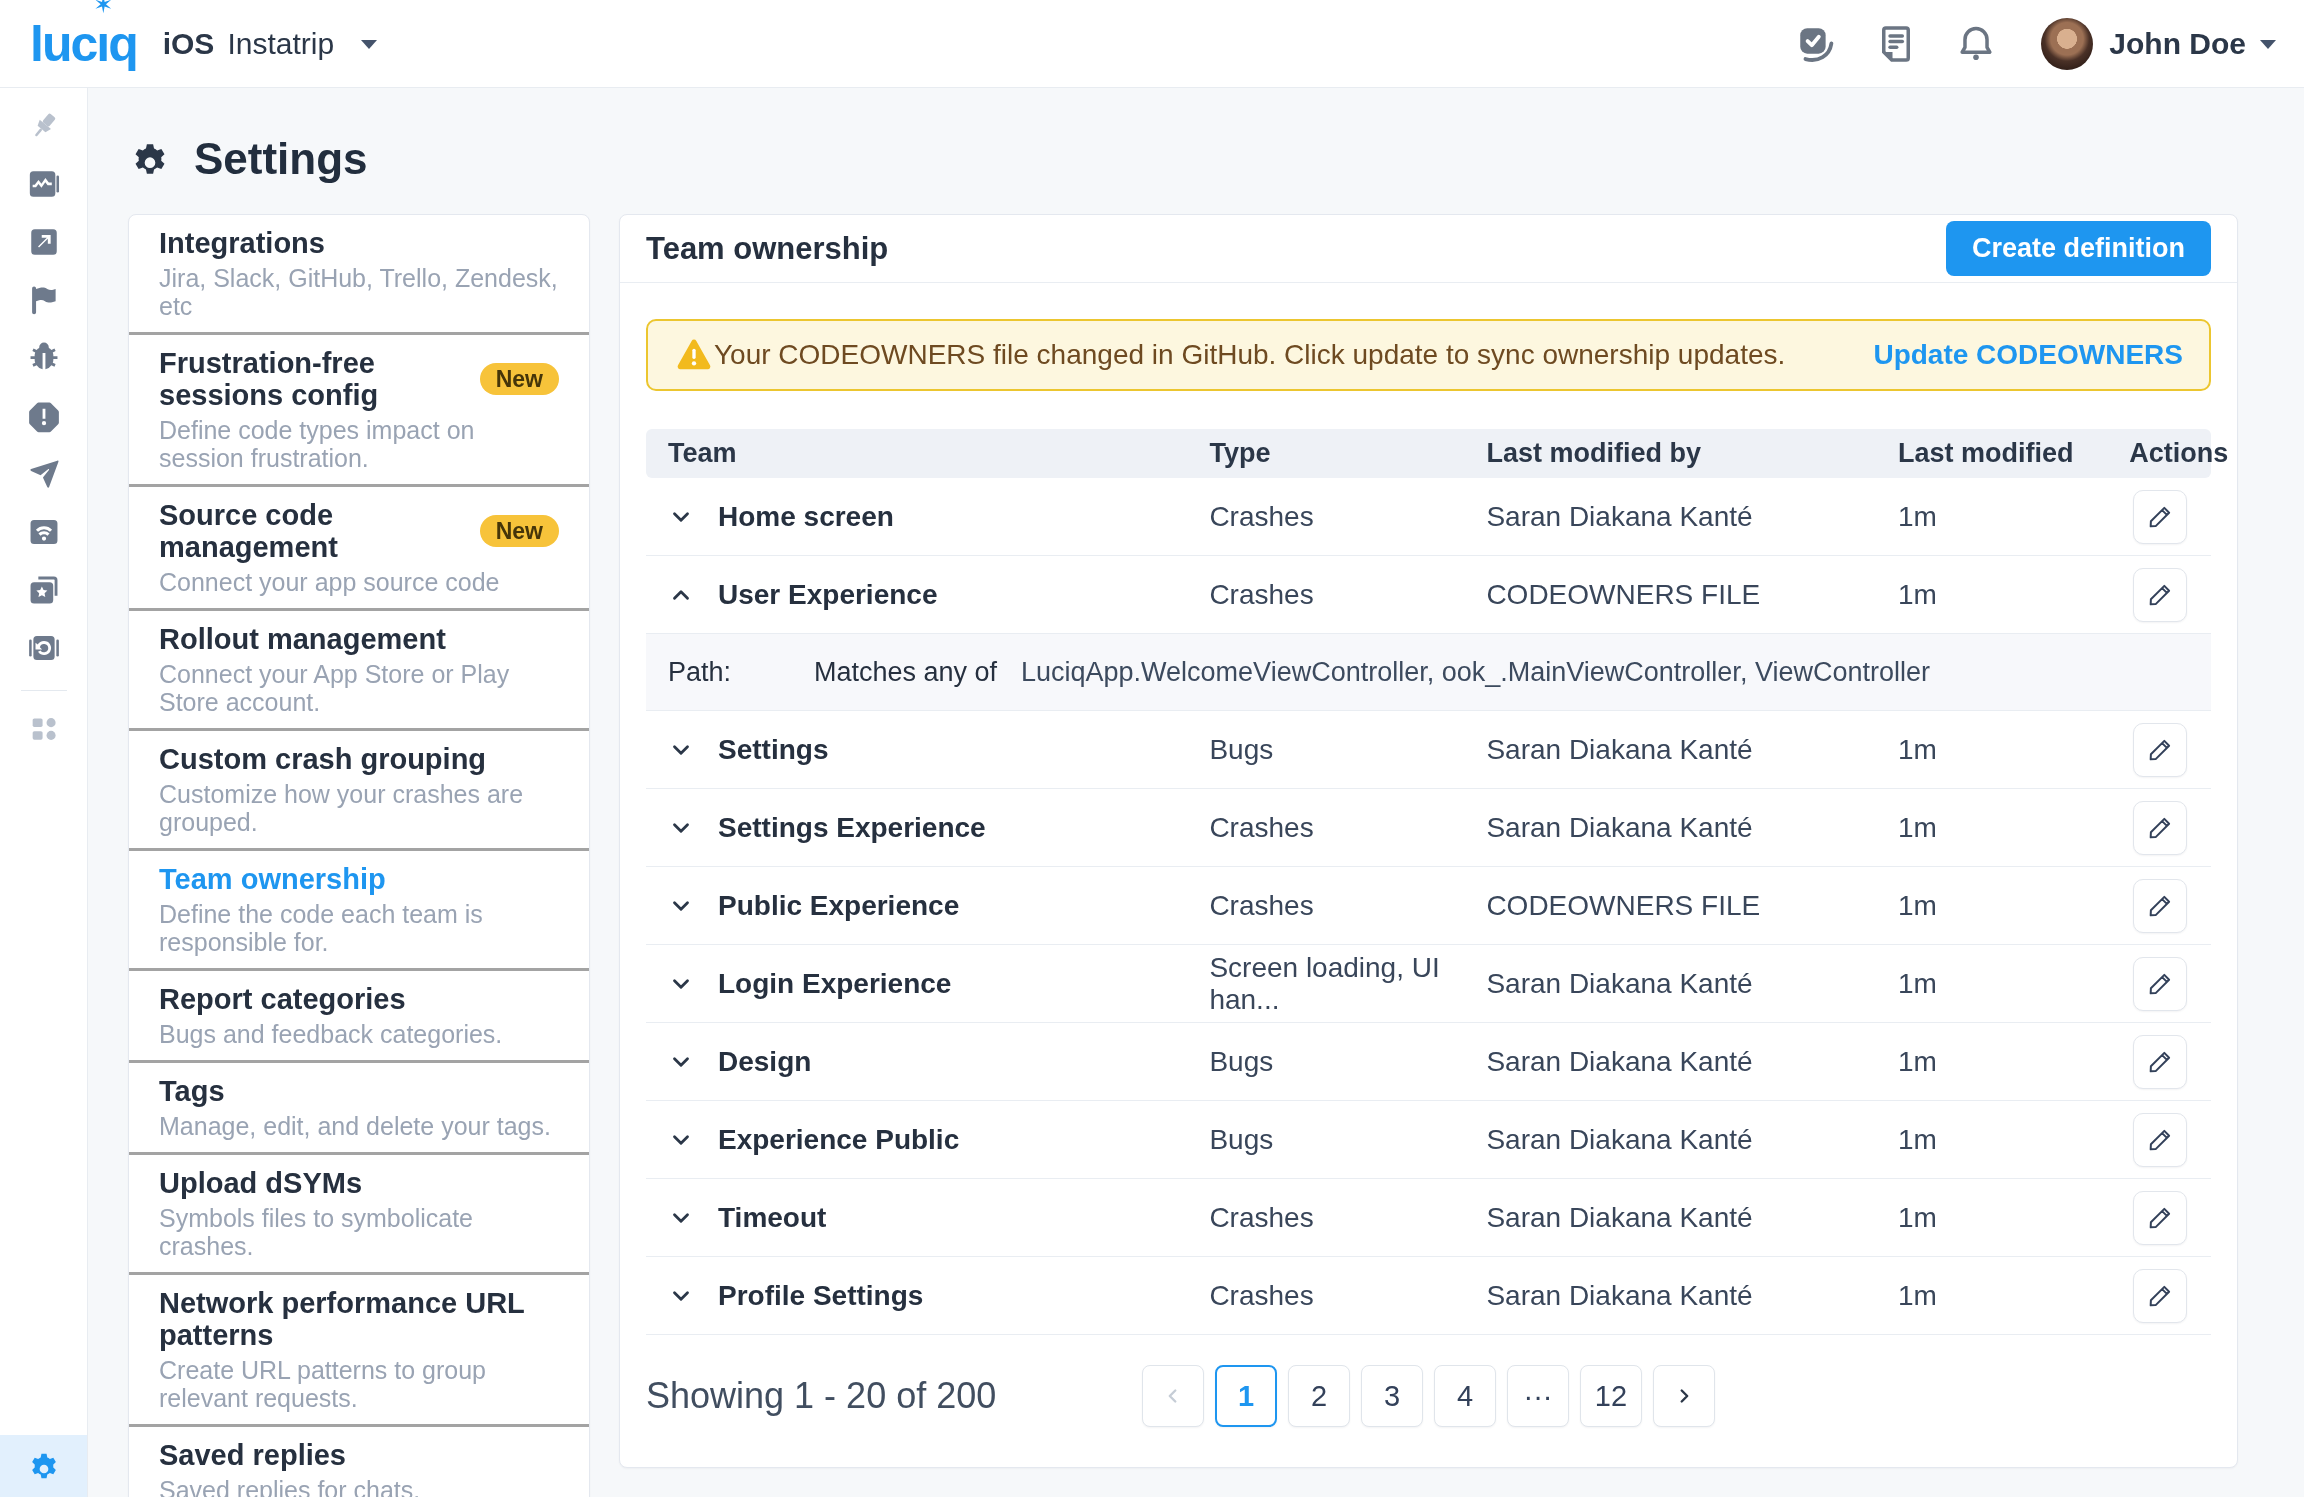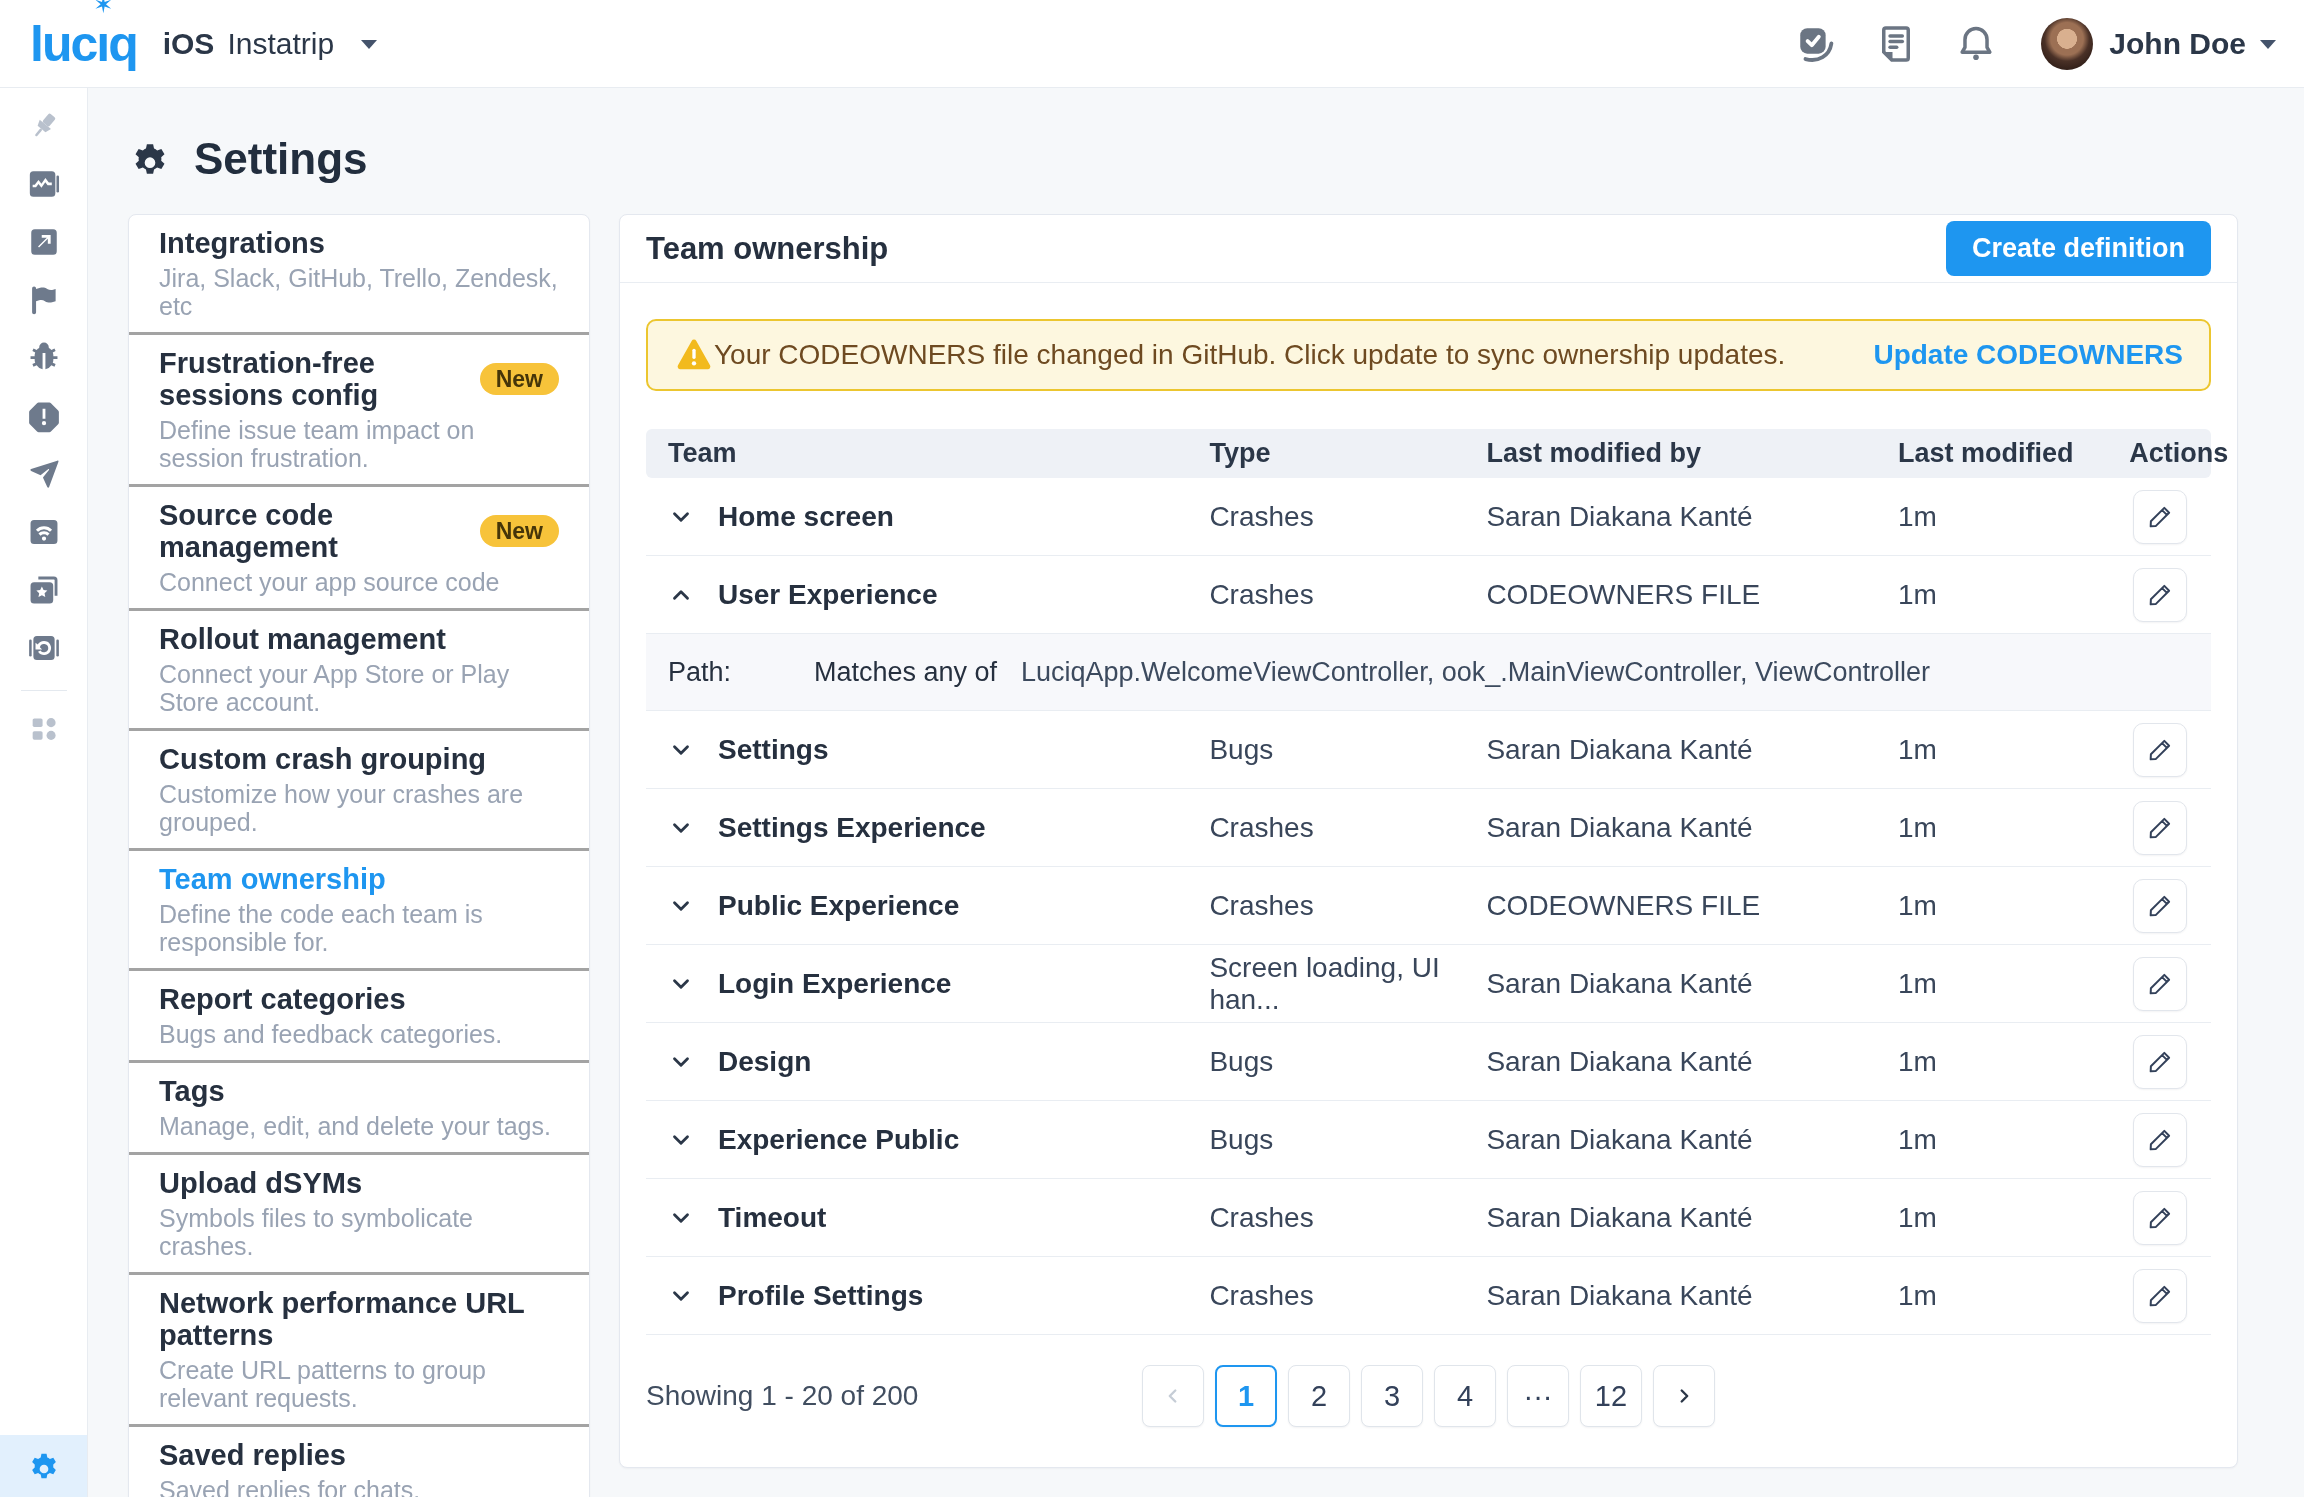--- a/index.html
+++ b/index.html
@@ -84,21 +84,21 @@
   .icon-btn svg{width:28px;height:28px}
   .icon-btn path{fill:none;stroke:#33415a;stroke-width:1.7;stroke-linecap:round;stroke-linejoin:round}
   .detail-row{background:#f7f8fb;height:77px;display:flex;align-items:center;border-bottom:1px solid #e9edf2;
               padding-left:22px;box-sizing:border-box}
   .detail-label{font-size:27px;font-weight:500;color:#26303f;width:146px;flex-shrink:0}
   .detail-op{font-size:27px;color:#26303f;width:207px;flex-shrink:0}
   .detail-value{font-size:27px;color:#3c4a5e}
 
   
   .pagination{position:relative;display:flex;align-items:center;justify-content:center;padding:30px 26px 40px}
-  .pg-summary{position:absolute;left:26px;font-size:28px;color:#414e60}
+  .pg-summary{position:absolute;left:26px;font-size:36px;color:#414e60}
   .pager{display:flex;gap:11px}
   .pg-btn{min-width:62px;height:62px;border-radius:8px;border:1px solid #e0e5eb;background:#fff;
           display:flex;align-items:center;justify-content:center;font-size:29px;font-weight:500;color:#33415a;
           cursor:pointer;box-shadow:0 1px 2px rgba(16,24,40,.05);box-sizing:border-box;font-family:inherit;padding:0 8px}
   .pg-btn.active{border:2px solid #1e96f0;color:#1e96f0;font-weight:600}
   .pg-btn svg{width:22px;height:22px}
   .pg-btn polyline{fill:none;stroke:#2b3748;stroke-width:2.6;stroke-linecap:round;stroke-linejoin:round}
   .pg-btn.prev polyline{stroke:#c6cdd6}
 </style>
 </head>
@@ -224,21 +224,21 @@
       <span class="side-title">Integrations</span>
 
     </div>
     <div class="side-sub">Jira, Slack, GitHub, Trello, Zendesk, etc</div>
   </div>
           <div class="side-item">
     <div class="side-title-row">
       <span class="side-title">Frustration-free sessions config</span>
       <span class="badge" style="">New</span>
     </div>
-    <div class="side-sub">Define issue team impact on session frustration.</div>
+    <div class="side-sub">Define code types impact on session frustration.</div>
   </div>
           <div class="side-item">
     <div class="side-title-row">
       <span class="side-title">Source code management</span>
       <span class="badge" style="">New</span>
     </div>
     <div class="side-sub">Connect your app source code</div>
   </div>
           <div class="side-item">
     <div class="side-title-row">

